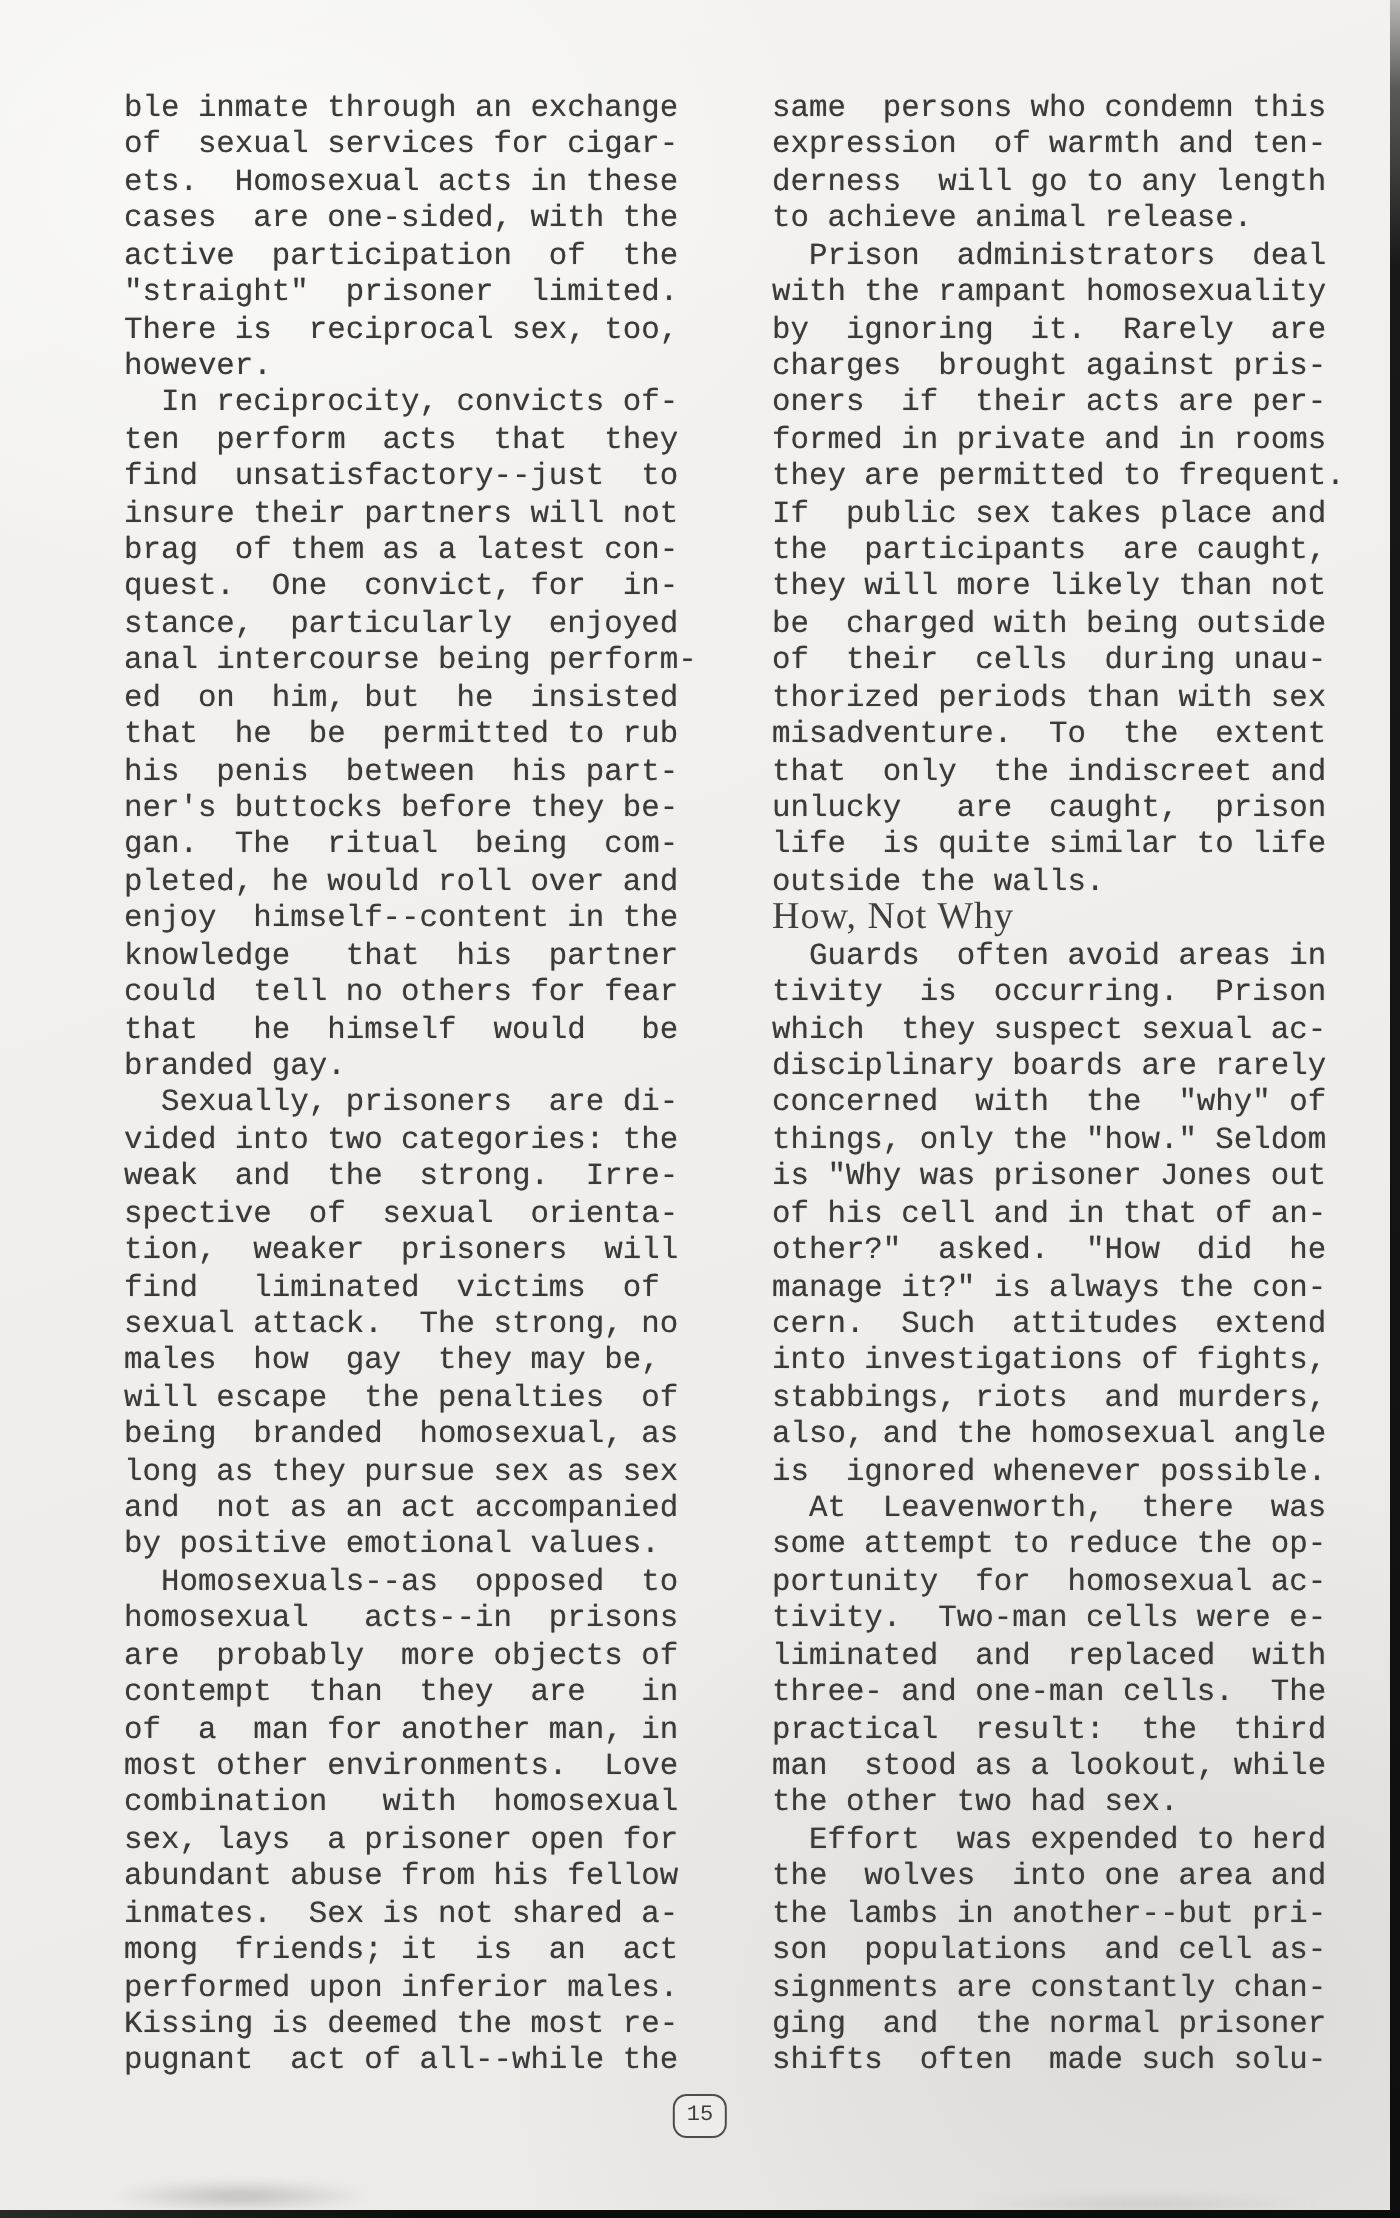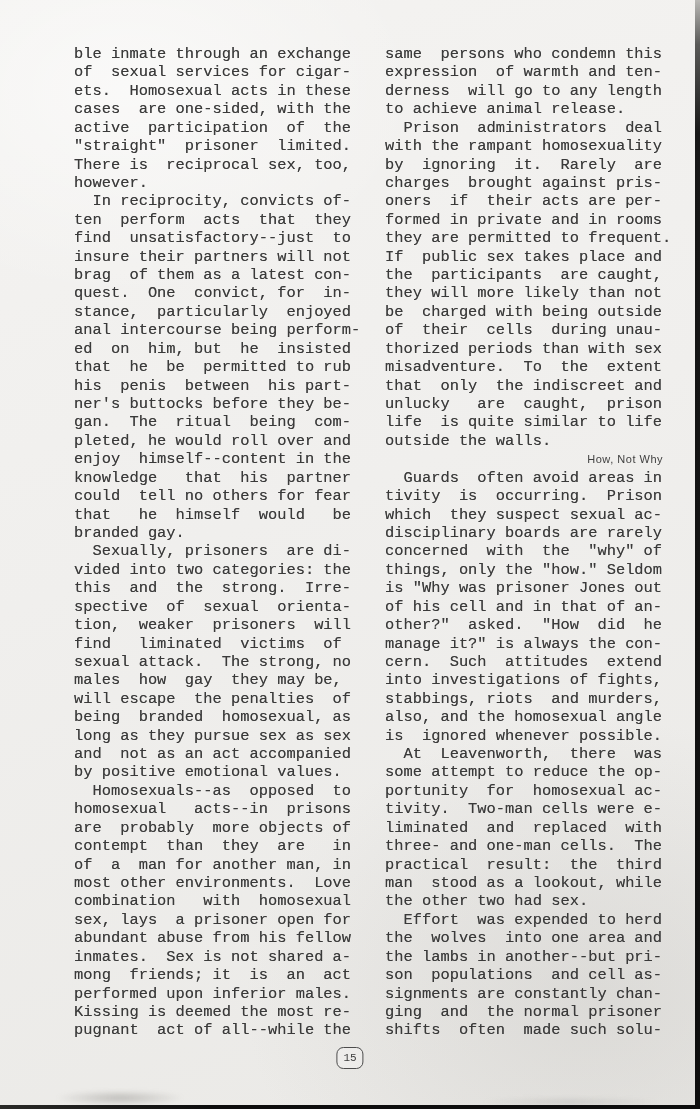--- a/index.html
+++ b/index.html
@@ -15,38 +15,38 @@
     background:
       radial-gradient(ellipse 420px 300px at 18% 8%, rgba(255,255,255,0.55), rgba(255,255,255,0) 70%),
       radial-gradient(ellipse 500px 400px at 85% 90%, rgba(190,188,184,0.35), rgba(190,188,184,0) 70%),
       linear-gradient(160deg, #f4f3f1 0%, #f0efed 45%, #eae9e6 100%);
     font-family: "Liberation Mono", "DejaVu Sans Mono", monospace;
     color: #3a3a3a;
   }
   .columns {
     position: absolute;
     top: 45px;
-    left: 74px;
+    left: 62px;
     display: flex;
-    gap: 33px;
+    gap: 46px;
   }
   .col {
     width: 278px;
     font-size: 15.4px;
     line-height: 18.42px;
   }
   .line {
     white-space: pre;
     text-shadow: 0 0 0.4px rgba(40,40,40,0.55);
   }
   .section-heading {
-    font-family: Liberation Sans, sans-serif;
-    font-size: 11px;
+    font-family: Liberation Serif, serif;
+    font-size: 19px;
     line-height: 18.42px;
-    text-align: right;
+    text-align: left;
     color: #3f3f3f;
     letter-spacing: 0.5px;
     white-space: pre;
   }
   .pageno {
     position: absolute;
     top: 1047px;
     left: 50%;
     transform: translateX(-50%);
     border: 1.6px solid #4c4c4c;
@@ -122,21 +122,21 @@
         <div class="line">ner's buttocks before they be-</div>
         <div class="line">gan.  The  ritual  being  com-</div>
         <div class="line">pleted, he would roll over and</div>
         <div class="line">enjoy  himself--content in the</div>
         <div class="line">knowledge   that  his  partner</div>
         <div class="line">could  tell no others for fear</div>
         <div class="line">that   he  himself  would   be</div>
         <div class="line">branded gay.</div>
         <div class="line">  Sexually, prisoners  are di-</div>
         <div class="line">vided into two categories: the</div>
-        <div class="line">this  and  the  strong.  Irre-</div>
+        <div class="line">weak  and  the  strong.  Irre-</div>
         <div class="line">spective  of  sexual  orienta-</div>
         <div class="line">tion,  weaker  prisoners  will</div>
         <div class="line">find   liminated  victims  of</div>
         <div class="line">sexual attack.  The strong, no</div>
         <div class="line">males  how  gay  they may be,</div>
         <div class="line">will escape  the penalties  of</div>
         <div class="line">being  branded  homosexual, as</div>
         <div class="line">long as they pursue sex as sex</div>
         <div class="line">and  not as an act accompanied</div>
         <div class="line">by positive emotional values.</div>

